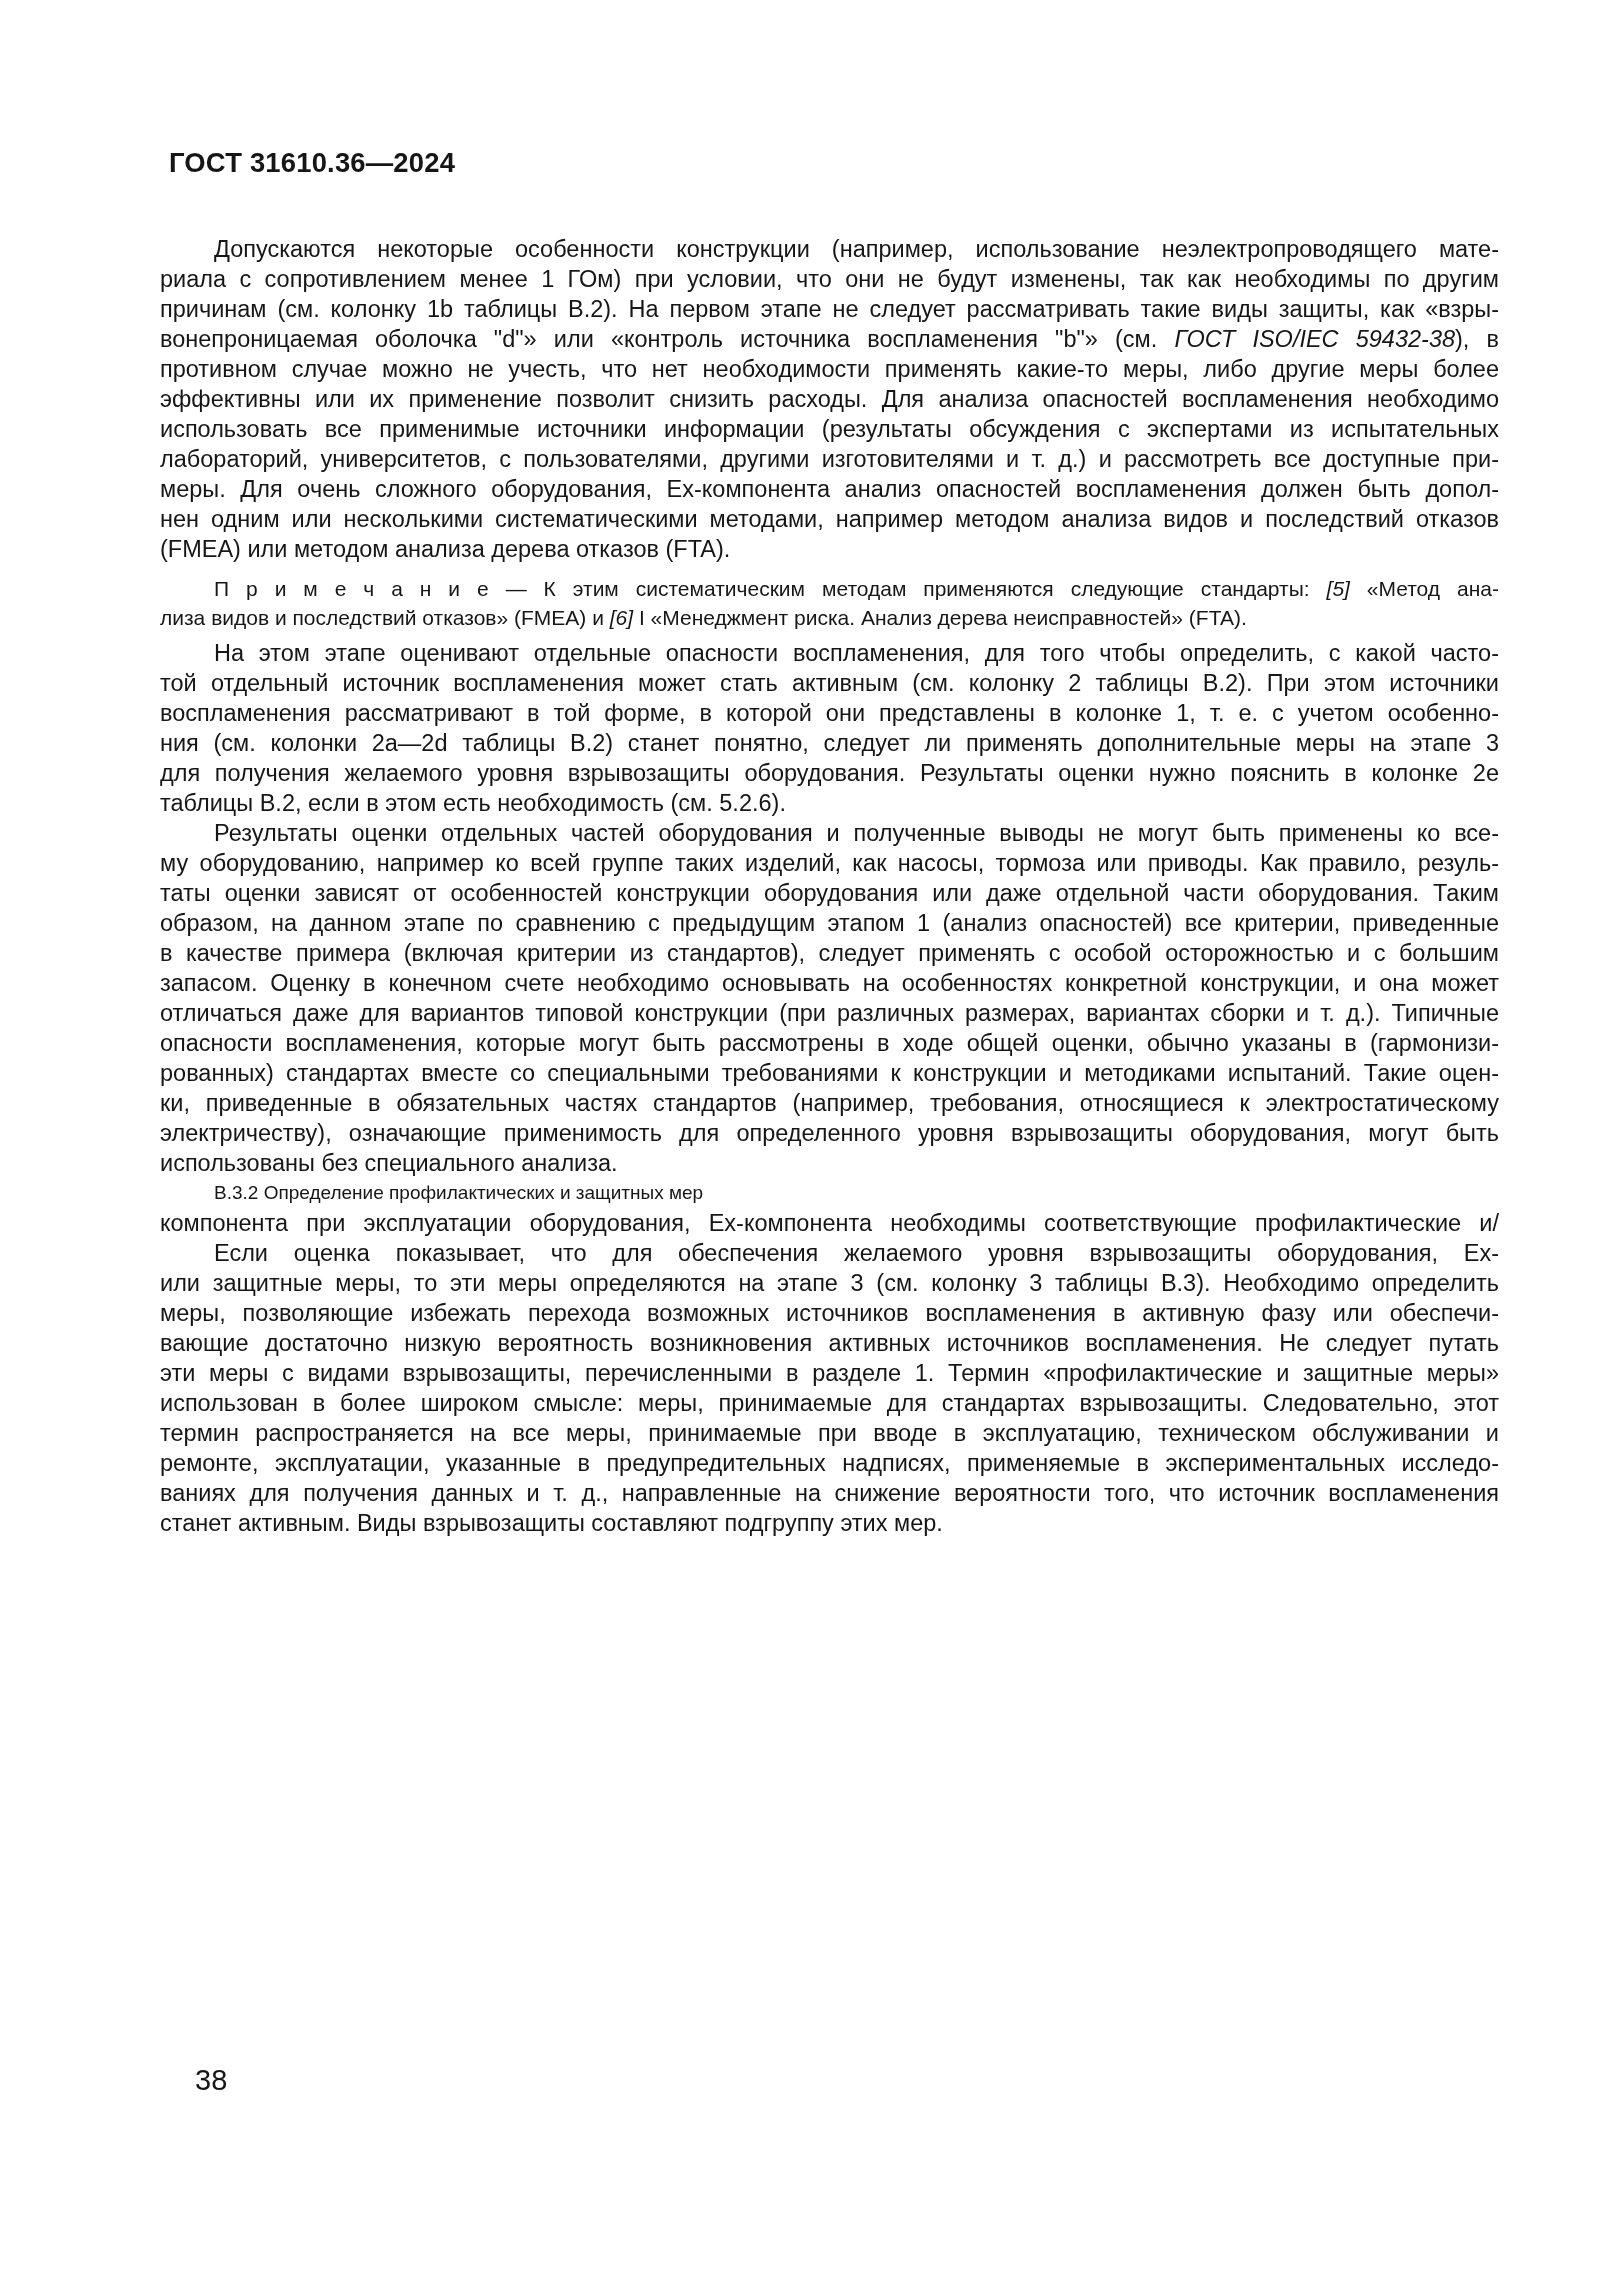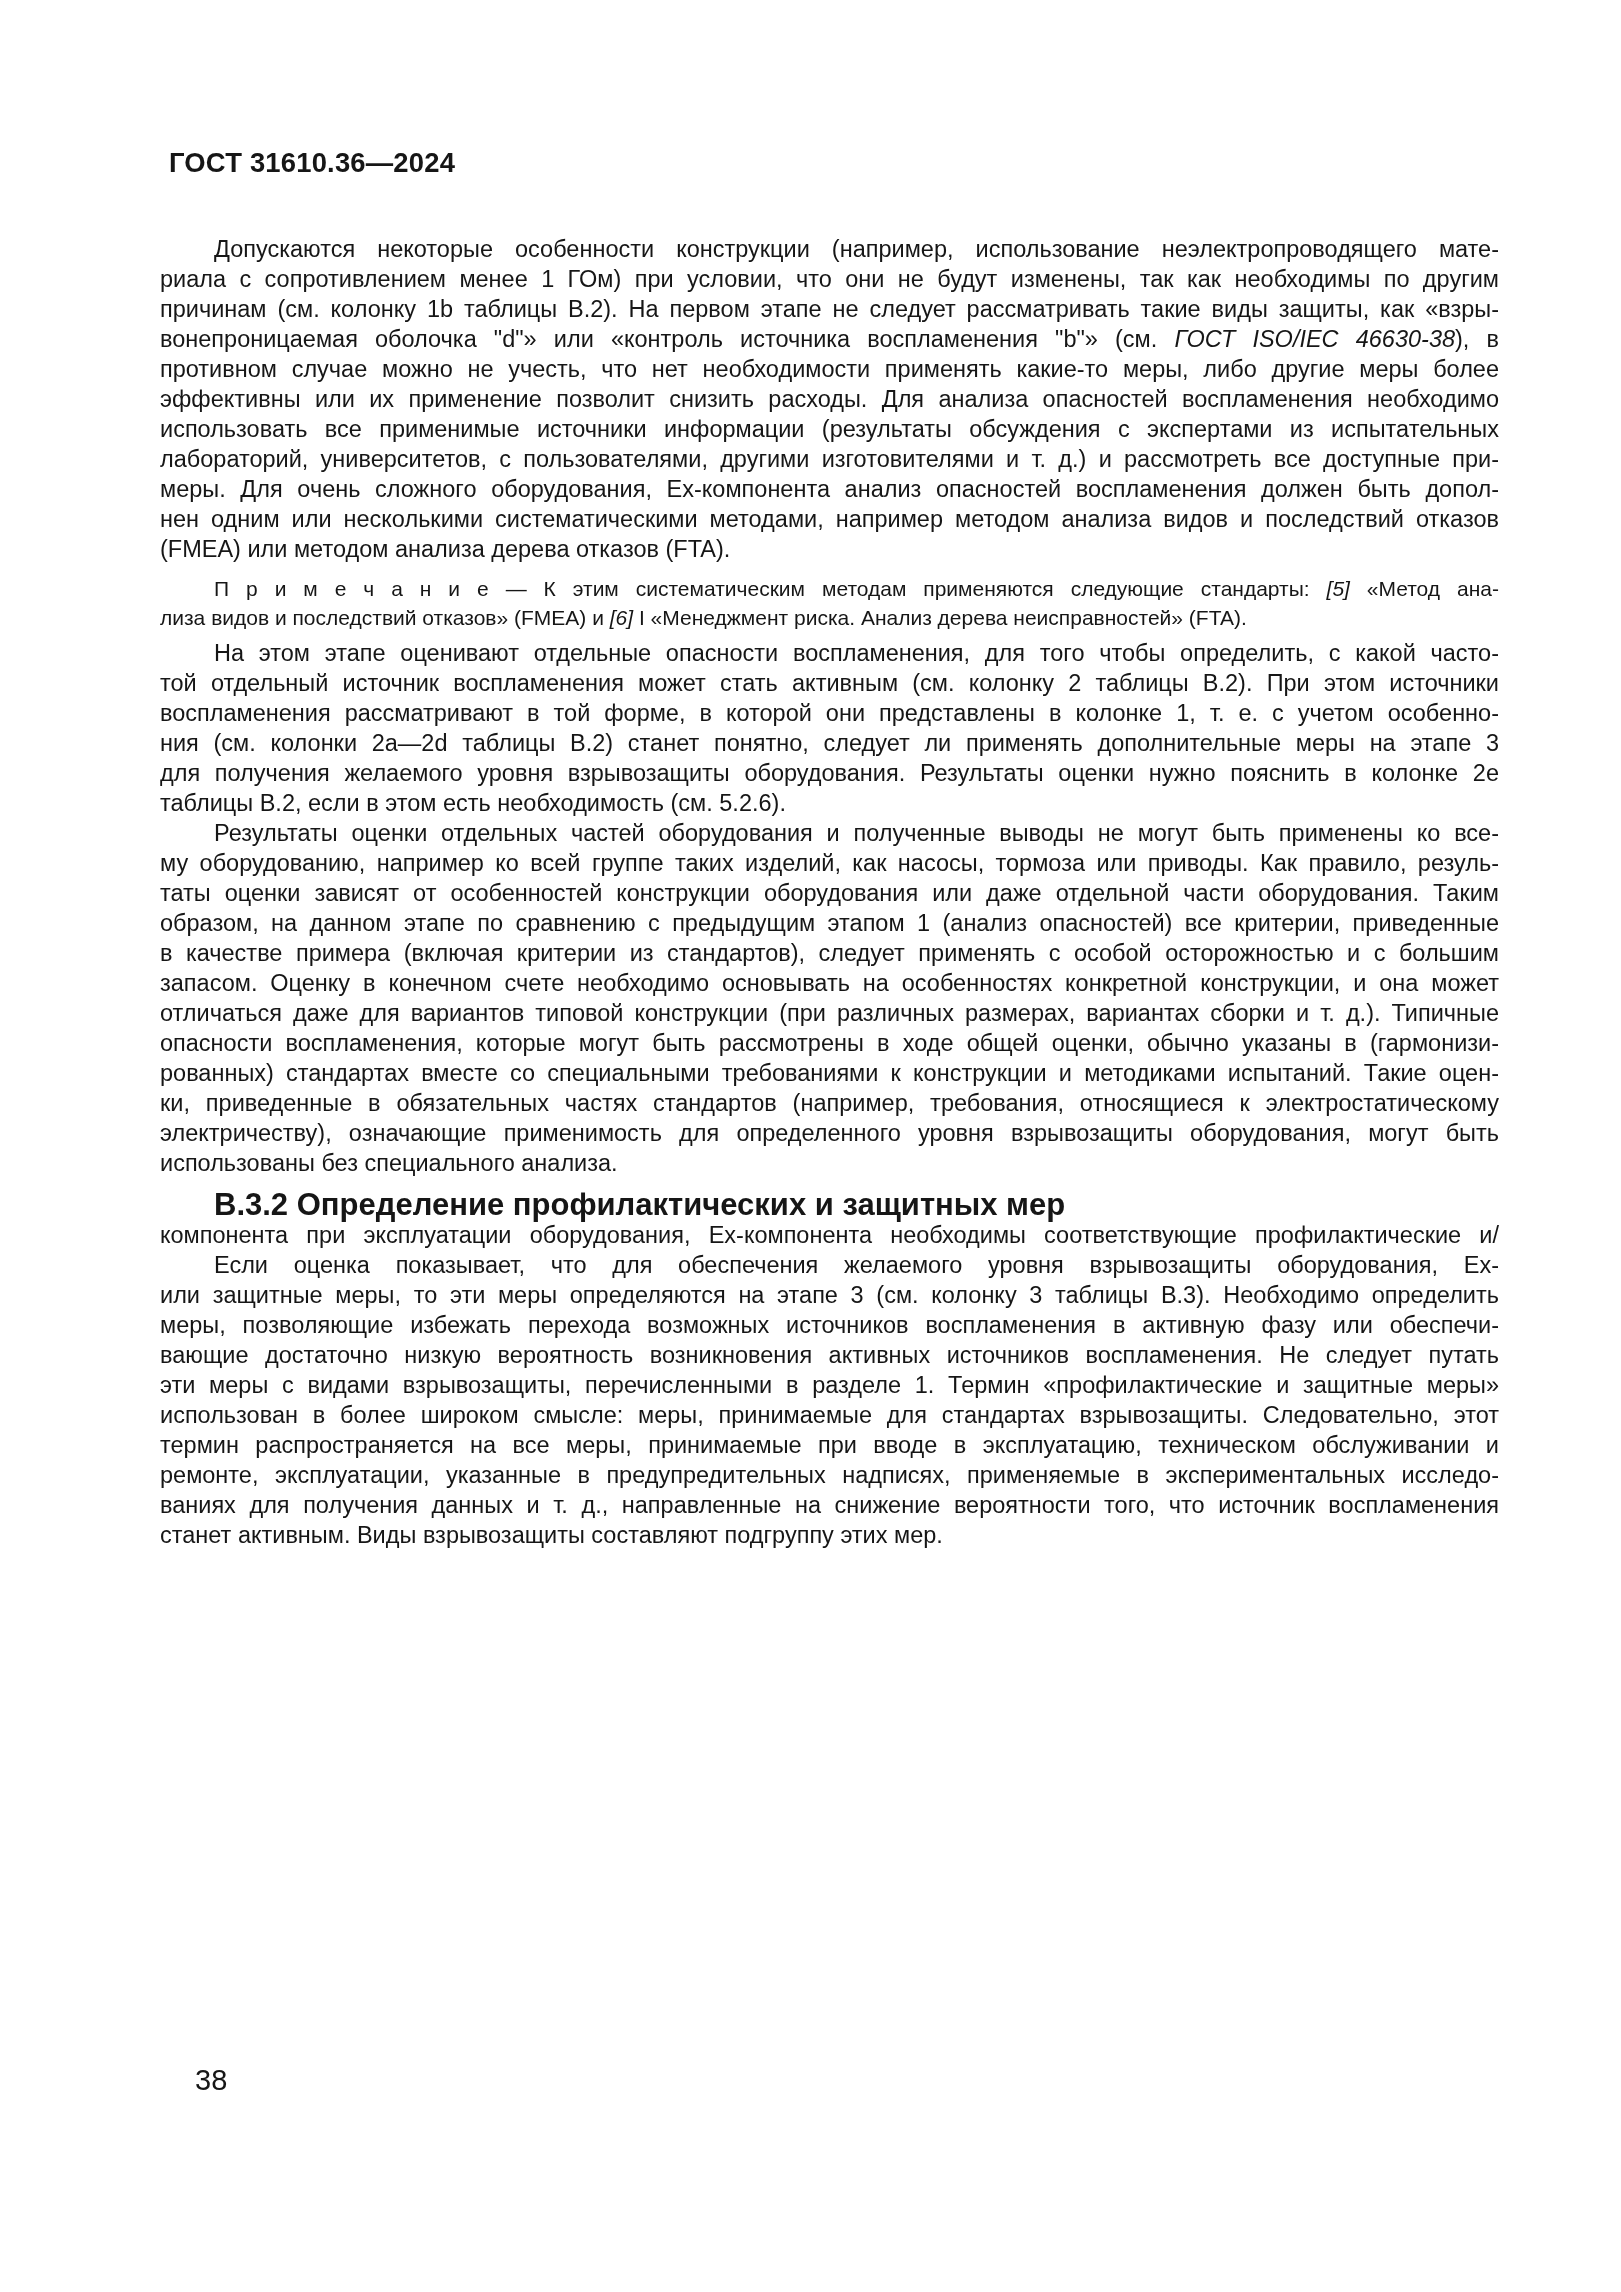--- a/index.html
+++ b/index.html
@@ -13,44 +13,43 @@
   .running-header {
     position: absolute; left: 169px; top: 147px;
     font-size: 27.4px; font-weight: bold; letter-spacing: 0.2px;
   }
   .content {
     position: absolute; left: 160px; top: 234px; width: 1339px;
   }
   .body-text { font-size: 23.5px; line-height: 30px; }
   .note-text { font-size: 21px; line-height: 29px; margin-top: 9.8px; margin-bottom: 6px; }
   .heading {
-    font-size: 31px; line-height: 30px; font-weight: bold;
+    font-size: 19px; line-height: 30px; font-weight: normal;
     text-indent: 54px;
-    margin-top: 12px;
   }
   .line { text-align: justify; text-align-last: justify; white-space: normal; }
   .line.last { text-align-last: left; }
   .line.first { text-indent: 54px; }
   .it { font-style: italic; }
   .page-number {
     position: absolute; left: 195px; top: 2064px;
     font-size: 29px; line-height: 33px;
   }
 </style>
 </head>
 <body>
 
 <div class="running-header">ГОСТ 31610.36—2024</div>
 
 <div class="content">
   <div class="para body-text">
       <div class="line first"><span>Допускаются некоторые особенности конструкции (например, использование неэлектропроводящего мате-</span></div>
       <div class="line"><span>риала с сопротивлением менее 1 ГОм) при условии, что они не будут изменены, так как необходимы по другим</span></div>
       <div class="line"><span>причинам (см. колонку 1b таблицы В.2). На первом этапе не следует рассматривать такие виды защиты, как «взры-</span></div>
-      <div class="line"><span>вонепроницаемая оболочка "d"» или «контроль источника воспламенения "b"» (см. </span><span class="it">ГОСТ ISO/IEC 46630-38</span><span>), в</span></div>
+      <div class="line"><span>вонепроницаемая оболочка "d"» или «контроль источника воспламенения "b"» (см. </span><span class="it">ГОСТ ISO/IEC 59432-38</span><span>), в</span></div>
       <div class="line"><span>противном случае можно не учесть, что нет необходимости применять какие-то меры, либо другие меры более</span></div>
       <div class="line"><span>эффективны или их применение позволит снизить расходы. Для анализа опасностей воспламенения необходимо</span></div>
       <div class="line"><span>использовать все применимые источники информации (результаты обсуждения с экспертами из испытательных</span></div>
       <div class="line"><span>лабораторий, университетов, с пользователями, другими изготовителями и т. д.) и рассмотреть все доступные при-</span></div>
       <div class="line"><span>меры. Для очень сложного оборудования, Ех-компонента анализ опасностей воспламенения должен быть допол-</span></div>
       <div class="line"><span>нен одним или несколькими систематическими методами, например методом анализа видов и последствий отказов</span></div>
       <div class="line last"><span>(FMEA) или методом анализа дерева отказов (FTA).</span></div>
     </div>
 
   <div class="para note-text">

